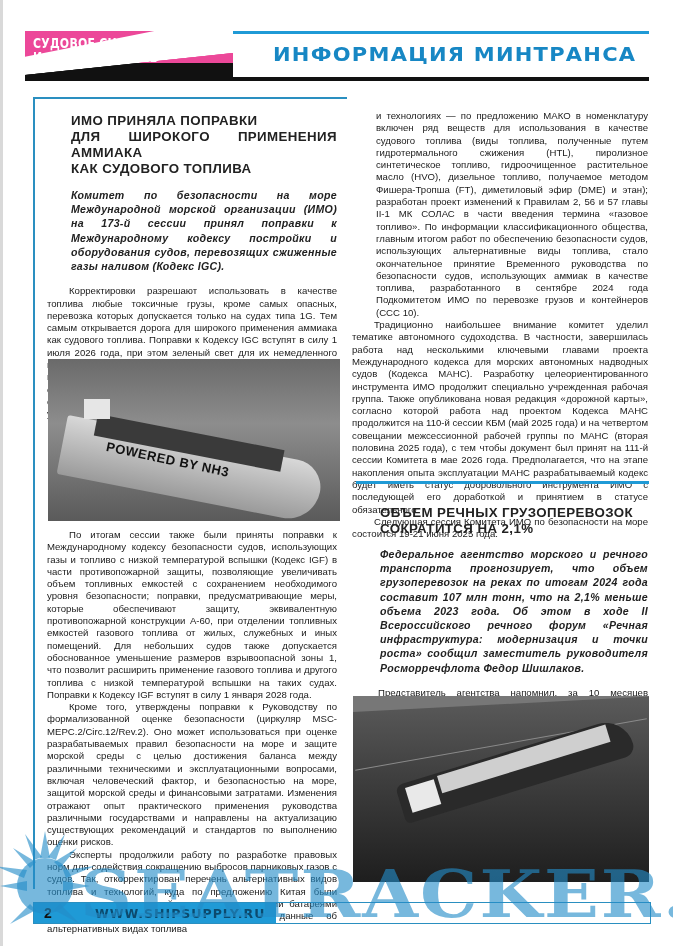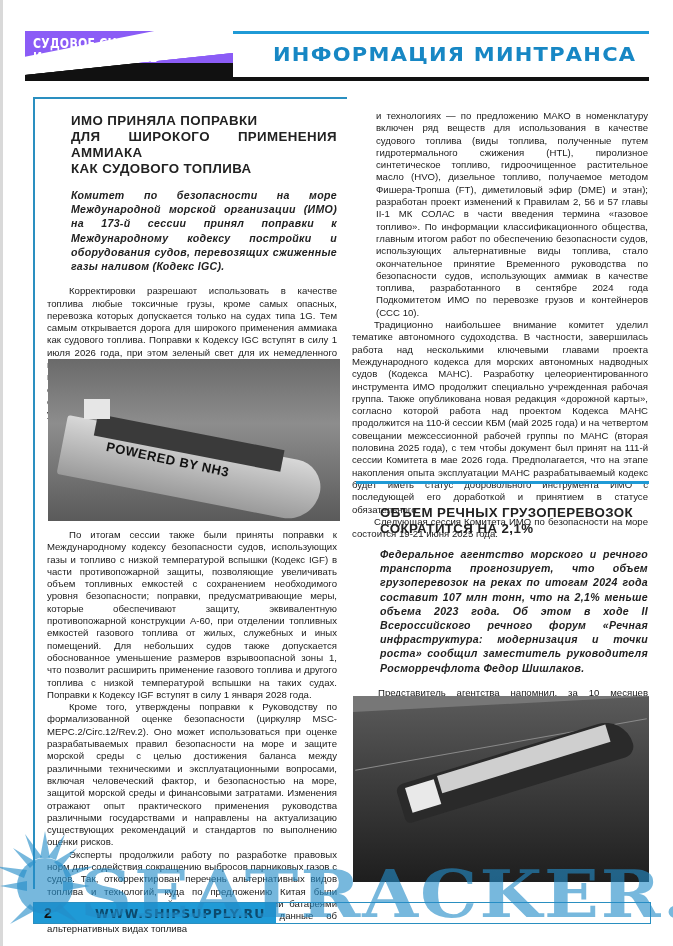--- a/index.html
+++ b/index.html
@@ -2,21 +2,21 @@
 <html><head>
 <meta charset="utf-8">
 <style>
   html, body { margin:0; padding:0; background:#ffffff; }
   body { width:673px; height:946px; position:relative; overflow:hidden; font-family:"Liberation Sans", sans-serif; color:#1a1a1a; }
   .page-edge { position:absolute; left:0; top:0; width:3px; height:946px; background:#d9d9d9; }
 
   
   .header { position:absolute; left:25px; top:31px; width:624px; height:50px; }
   .header-band-top { position:absolute; left:0; top:0; width:624px; height:3px; background:#1f9ad6; }
-  .header-left { position:absolute; left:0; top:0; width:208px; height:50px; background:#8b5cf6; overflow:hidden; }
+  .header-left { position:absolute; left:0; top:0; width:208px; height:50px; background:#ec4899; overflow:hidden; }
   .header-left .black { position:absolute; left:0; bottom:0; width:208px; height:18px; background:#111; }
   .header-left .wave { position:absolute; left:-20px; bottom:4px; width:260px; height:40px; border-radius:50% 50% 0 0 / 100% 100% 0 0; background:#fff; transform:rotate(-6deg); transform-origin:left bottom; clip-path: polygon(0 60%, 100% 0, 100% 100%, 0 100%); }
   .header-left .brand { position:absolute; left:8px; top:5px; font-family:"DejaVu Sans", sans-serif; font-weight:bold; color:#fff; font-size:14px; line-height:14px; transform:scaleX(0.78); transform-origin:left top; letter-spacing:0.3px; z-index:2; }
   .header-bottom { position:absolute; left:0; bottom:0; width:624px; height:4px; background:#111; }
   .header-title { position:absolute; left:248px; top:11px; font-family:"DejaVu Sans", sans-serif; font-weight:bold; font-size:20px; color:#1787c4; letter-spacing:1.2px; transform:scaleX(1.05); transform-origin:left top; }
 
   
   .left-frame { position:absolute; left:33px; top:97px; width:312px; height:790px; border-left:2px solid #2a8fc0; border-top:2px solid #2a8fc0; }
   .col { position:absolute; font-size:9.6px; line-height:12.3px; text-align:justify; }
   .col p { margin:0; text-indent:22px; }

